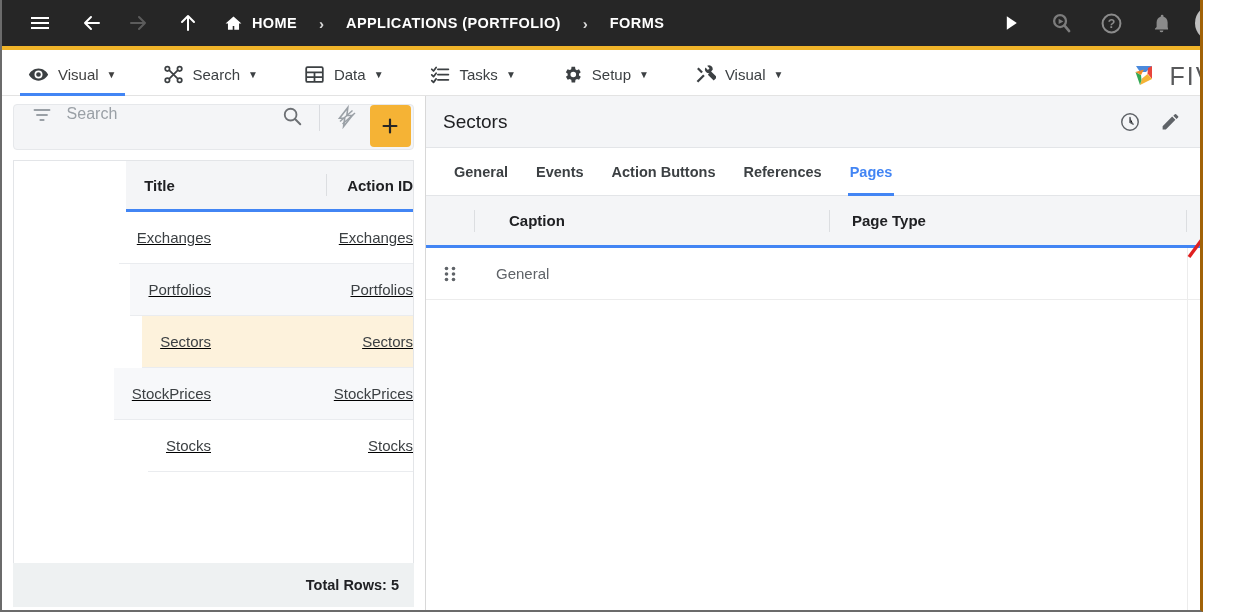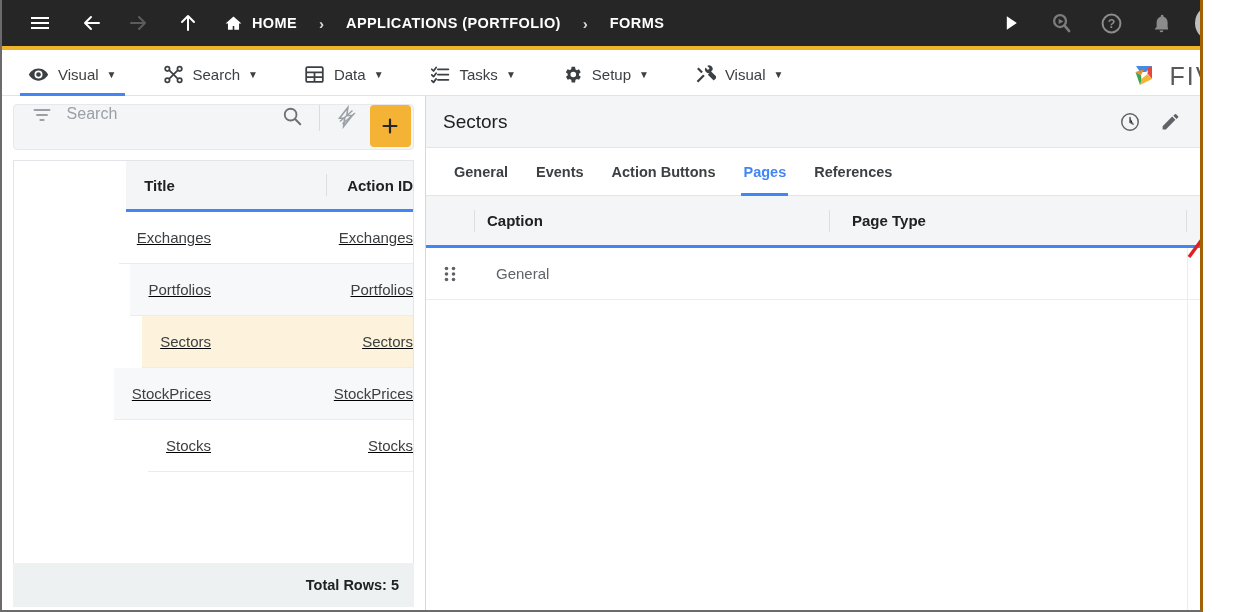--- a/index.html
+++ b/index.html
@@ -219,21 +219,21 @@
     height: 52px; background: #f4f5f7;
     display: flex; align-items: center;
     border-bottom: 3px solid #4285f4;
   }
   .rp-th {
     font-size: 15px; font-weight: bold; color: #202124;
     display: flex; align-items: center;
   }
   .rp-th.handle-col { width: 48px; }
   .rp-th.cap {
-    width: 355px; padding-left: 12px;
+    width: 355px; padding-left: 34px;
     border-left: 1px solid #dcdee1; height: 22px;
   }
   .rp-th.ptype {
     flex: 1; padding-left: 22px;
     border-left: 1px solid #dcdee1; height: 22px;
   }
   .rp-th.plus {
     width: 58px; display: flex; align-items: center;
     justify-content: center; border-left: 1px solid #dcdee1;
     height: 22px; color: #3c4043;
@@ -502,25 +502,25 @@
     <div class="rp-tabs">
       <div class="rp-tab">
           <span>General</span>
         </div>
       <div class="rp-tab">
           <span>Events</span>
         </div>
       <div class="rp-tab">
           <span>Action Buttons</span>
         </div>
+      <div class="rp-tab">
+          <span>References</span>
+        </div>
       <div class="rp-tab active">
           <span>Pages</span>
-        </div>
-      <div class="rp-tab">
-          <span>References</span>
         </div>
     </div>
 
     <div class="rp-table">
       <div class="rp-thead">
         <div class="rp-th handle-col"></div>
         <div class="rp-th cap">Caption</div>
         <div class="rp-th ptype">Page Type</div>
         <div class="rp-th plus">
           <svg width="24" height="24" viewBox="0 0 24 24">

